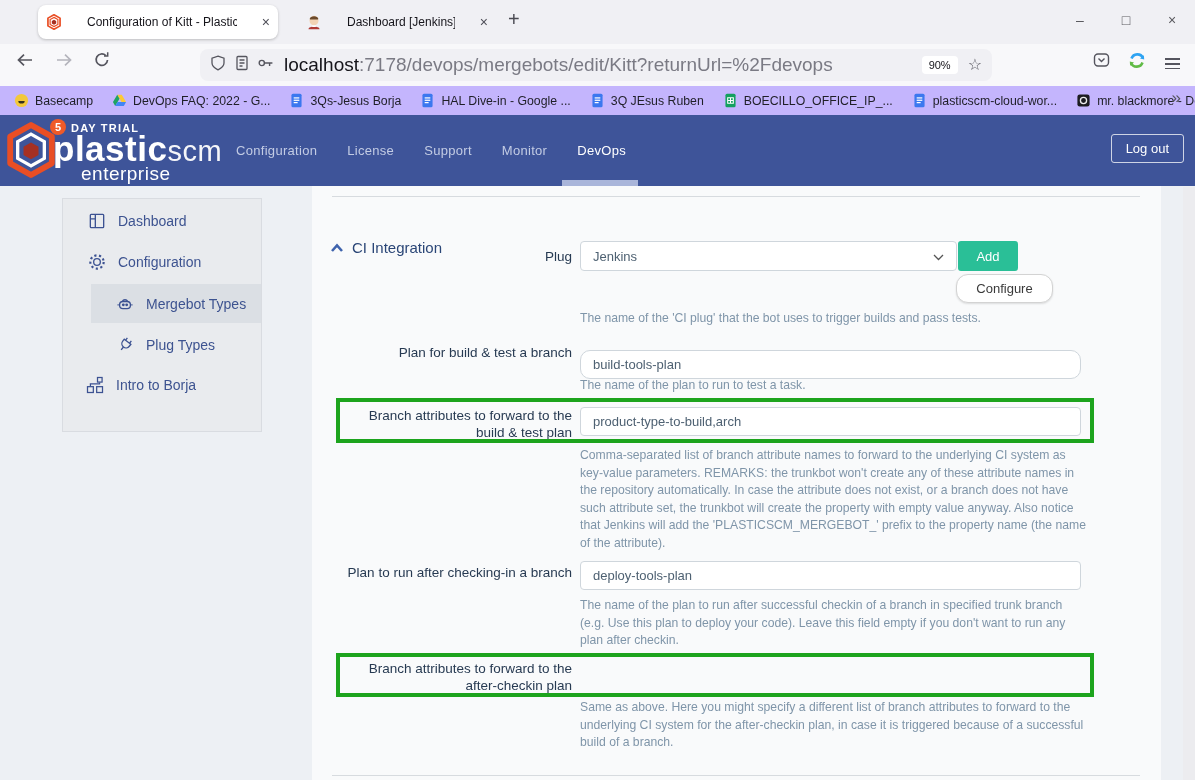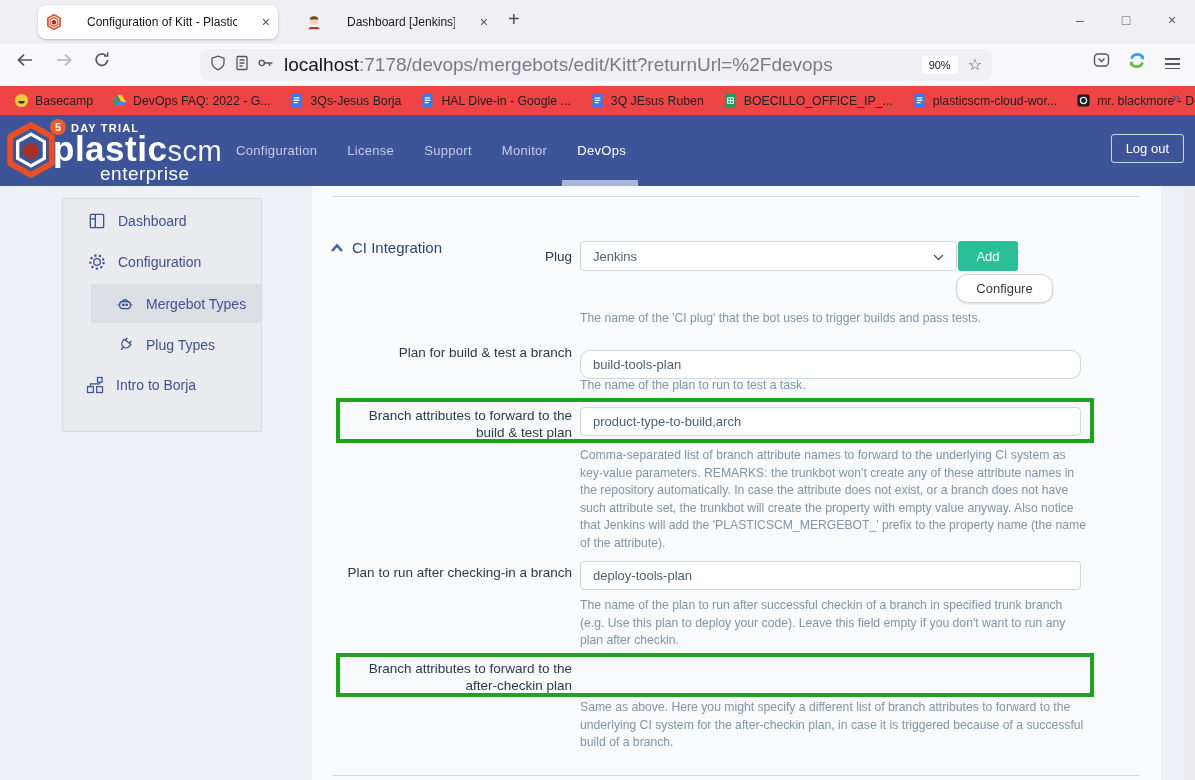--- a/index.html
+++ b/index.html
@@ -24,38 +24,38 @@
   .nav-ic{position:absolute;top:52px;}
   .urlbar{position:absolute;left:200px;top:49px;width:792px;height:32px;background:#f0f0f4;
     border-radius:8px;display:flex;align-items:center;padding:0 10px;box-sizing:border-box;}
   .url-text{font-size:19px;color:#15141a;margin-left:10px;white-space:nowrap;overflow:hidden;flex:1;}
   .url-rest{color:#7a7a84;}
   .zoom-pill{background:#fff;border-radius:4px;font-size:11px;color:#15141a;padding:3px 7px;
     margin-right:10px;}
   .star{font-size:16px;color:#55555e;line-height:1;}
   .hamburger span{display:block;width:15px;height:1.8px;background:#55555e;margin:3px 0;}
 
-  .bookmarksbar{position:absolute;top:86px;left:0;right:0;height:29px;background:#ef4444;
+  .bookmarksbar{position:absolute;top:86px;left:0;right:0;height:29px;background:#c4b5fd;
     display:flex;align-items:center;padding-left:14px;gap:19px;box-sizing:border-box;}
   .bookmark{display:flex;align-items:center;gap:6px;font-size:12.3px;color:#1f1f27;white-space:nowrap;}
   .bm-ic{width:15px;height:15px;flex:0 0 15px;}
   .bm-overflow{position:absolute;right:14px;top:2px;font-size:17px;color:#55555e;}
 
   
   .appheader{position:absolute;top:115px;left:0;right:0;height:71px;background:#3e5499;}
   .logo-hex{position:absolute;left:6px;top:7px;}
   .trial-badge{position:absolute;left:50px;top:4px;width:16px;height:16px;border-radius:50%;
     background:#f05a28;color:#fff;font-size:11px;font-weight:bold;display:flex;align-items:center;
     justify-content:center;}
   .trial-text{position:absolute;left:71px;top:7px;font-size:11px;font-weight:bold;color:#fff;
     letter-spacing:1.2px;}
   .brand{position:absolute;left:53px;top:16px;color:#fff;font-size:35px;font-weight:bold;
     letter-spacing:.5px;line-height:1;}
   .brand-suffix{font-weight:normal;font-size:29px;opacity:.95;}
-  .brand-sub{position:absolute;left:100px;top:49px;color:#fff;font-size:19px;font-weight:normal;
+  .brand-sub{position:absolute;left:81px;top:49px;color:#fff;font-size:19px;font-weight:normal;
     letter-spacing:.5px;line-height:1;}
   .topnav{position:absolute;left:236px;top:0;height:100%;display:flex;gap:30px;align-items:center;}
   .topnav-item{font-size:13px;color:#c3cce4;letter-spacing:.3px;}
   .topnav-item.active{color:#fff;}
   .nav-underline{position:absolute;left:562px;top:65px;width:76px;height:6px;background:#a9b5da;}
   .logout{position:absolute;right:11px;top:19px;height:29px;border:1px solid rgba(255,255,255,.75);
     border-radius:3px;color:#fff;font-size:13px;padding:0 14px;display:flex;align-items:center;
     box-sizing:border-box;}
 
   

